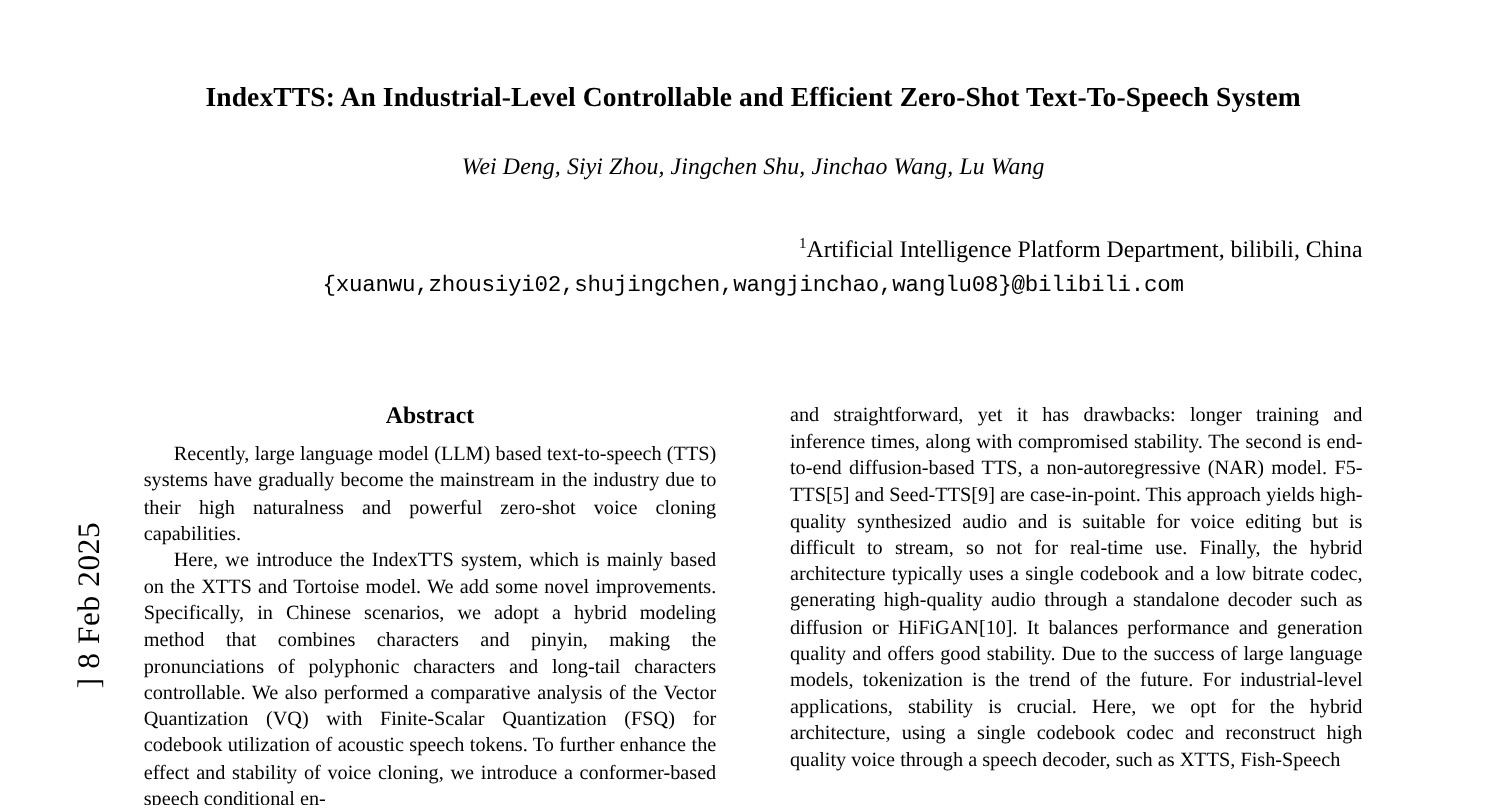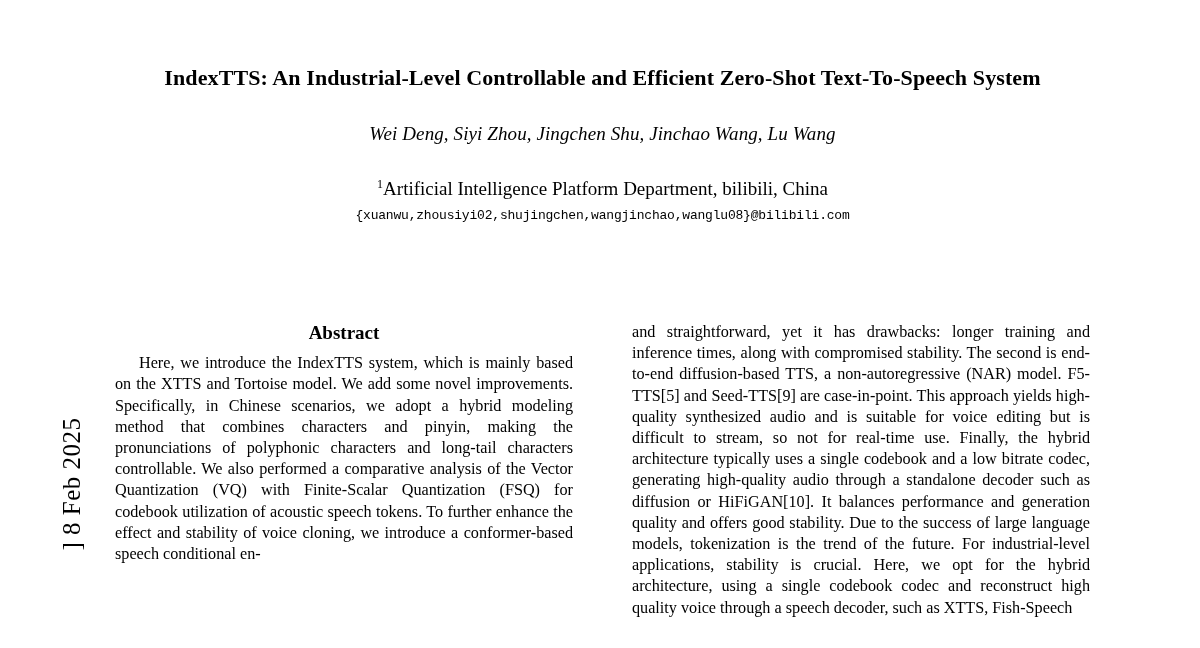--- a/index.html
+++ b/index.html
@@ -53,33 +53,33 @@
     letter-spacing: 0.1px;
   }
   .authors {
     margin-top: 28px;
     text-align: center;
     font-style: italic;
     font-size: 19px;
     letter-spacing: 0.1px;
   }
   .affiliation {
-    margin-top: 32px;
-    text-align: center;
+    margin-top: 42px;
+    text-align: right;
     font-size: 19px;
   }
   .affiliation sup {
     font-size: 12px;
     vertical-align: super;
   }
   .emails {
     margin-top: 8px;
     text-align: center;
     font-family: "Liberation Mono", monospace;
-    font-size: 13px;
+    font-size: 18px;
     letter-spacing: -0.2px;
     color: #000;
   }
   .columns {
     position: absolute;
     left: 115px;
     top: 322px;
     width: 975px;
     height: 330px;
   }
@@ -127,20 +127,21 @@
     <h1 class="title">IndexTTS: An Industrial-Level Controllable and Efficient Zero-Shot Text-To-Speech System</h1>
     <div class="authors">Wei Deng, Siyi Zhou, Jingchen Shu, Jinchao Wang, Lu Wang</div>
     <div class="affiliation"><sup>1</sup><span>Artificial Intelligence Platform Department, bilibili, China</span></div>
     <div class="emails">{xuanwu,zhousiyi02,shujingchen,wangjinchao,wanglu08}@bilibili.com</div>
   </div>
 
   <div class="columns">
 
     <div class="col col-left">
       <div class="abstract-head">Abstract</div>
+      <p class="para">Recently, large language model (LLM) based text-to-speech (TTS) systems have gradually become the mainstream in the industry due to their high naturalness and powerful zero-shot voice cloning capabilities.</p>
       <p class="para">Here, we introduce the IndexTTS system, which is mainly based on the XTTS and Tortoise model. We add some novel improvements. Specifically, in Chinese scenarios, we adopt a hybrid modeling method that combines characters and pinyin, making the pronunciations of polyphonic characters and long-tail characters controllable. We also performed a comparative analysis of the Vector Quantization (VQ) with Finite-Scalar Quantization (FSQ) for codebook utilization of acoustic speech tokens. To further enhance the effect and stability of voice cloning, we introduce a conformer-based speech conditional en-</p>
     </div>
 
     <div class="col col-right">
       <p class="para para-noindent">and straightforward, yet it has drawbacks: longer training and inference times, along with compromised stability. The second is end-to-end diffusion-based TTS, a non-autoregressive (NAR) model. F5-TTS[5] and Seed-TTS[9] are case-in-point. This approach yields high-quality synthesized audio and is suitable for voice editing but is difficult to stream, so not for real-time use. Finally, the hybrid architecture typically uses a single codebook and a low bitrate codec, generating high-quality audio through a standalone decoder such as diffusion or HiFiGAN[10]. It balances performance and generation quality and offers good stability. Due to the success of large language models, tokenization is the trend of the future. For industrial-level applications, stability is crucial. Here, we opt for the hybrid architecture, using a single codebook codec and reconstruct high quality voice through a speech decoder, such as XTTS, Fish-Speech</p>
     </div>
 
   </div>
 
   <div class="fade-bottom"></div>

